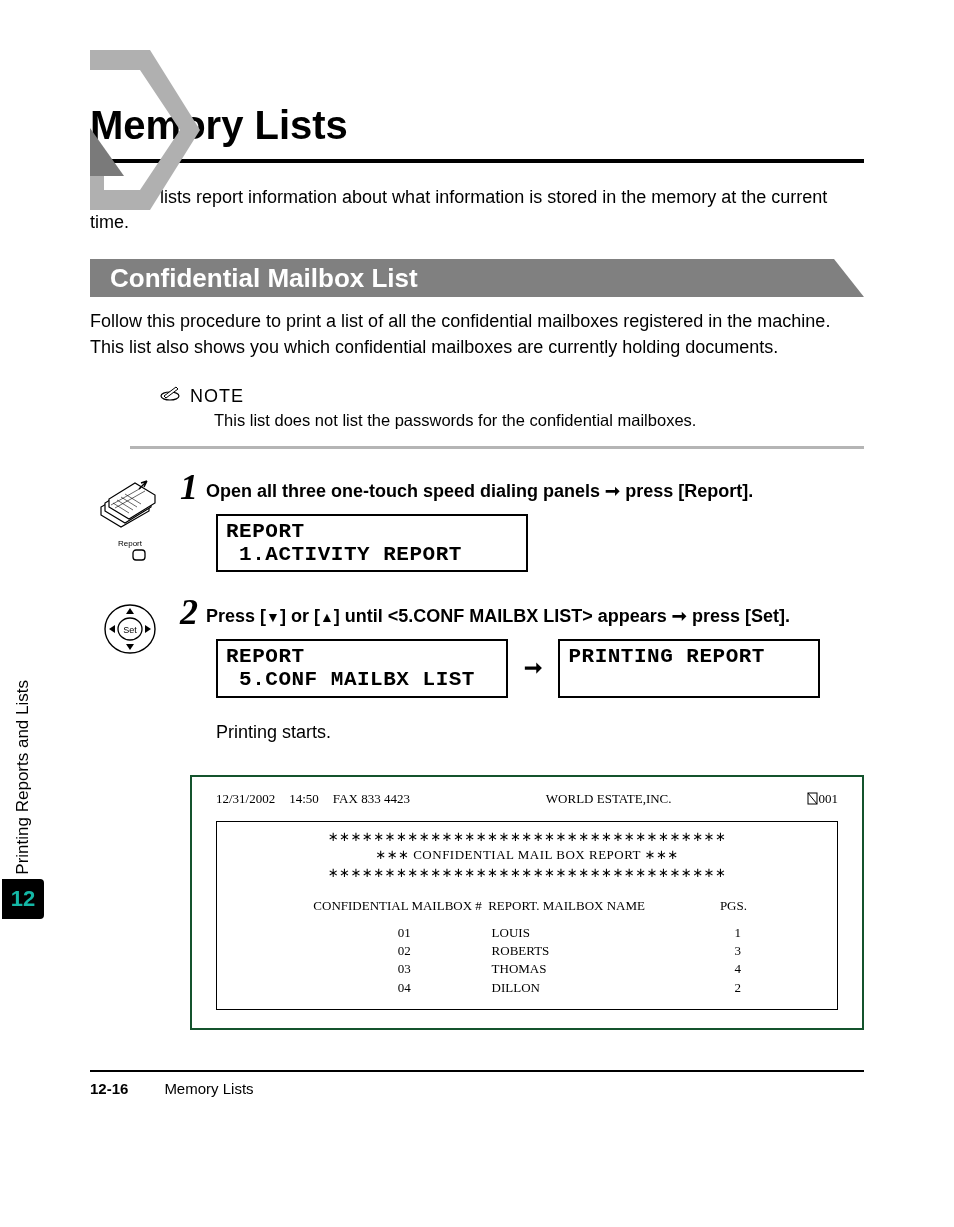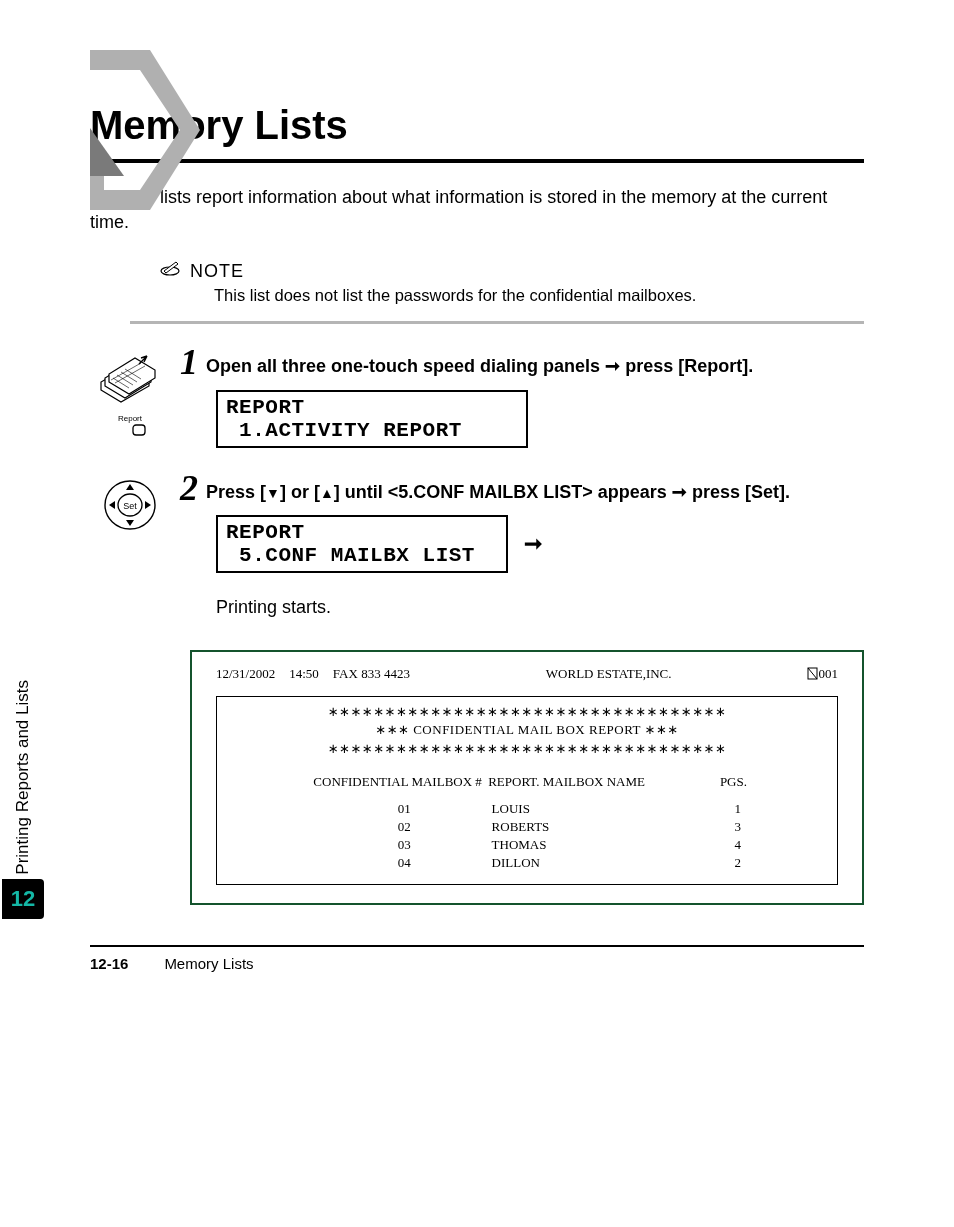--- a/index.html
+++ b/index.html
@@ -258,21 +258,25 @@
     <svg class="chevron" width="120" height="160" viewBox="0 0 120 160">
       <polygon points="0,0 60,0 110,80 60,160 0,160 0,102 14,102 14,140 50,140 90,80 50,20 0,20" fill="#b0b0b0"></polygon>
       <polygon points="0,78 0,126 34,126" fill="#7a7a7a"></polygon>
     </svg>
     <h1 class="page-title">Memory Lists</h1>
   </div>
   <hr class="title-rule">
 
   <p class="para content-indent">Memory lists report information about what information is stored in the memory at the current time.</p>
 
-
+  <div class="section-bar">
+    <div class="section-bar-bg"><span>Confidential Mailbox List</span><div class="section-bar-wedge"></div></div>
+  </div>
+
+  <p class="para content-indent">Follow this procedure to print a list of all the confidential mailboxes registered in the machine. This list also shows you which confidential mailboxes are currently holding documents.</p>
 
   <div class="content-indent">
     <div class="note-row">
       <svg width="22" height="18" viewBox="0 0 22 18">
         <ellipse cx="10" cy="12" rx="9" ry="4" fill="none" stroke="#000" stroke-width="1.2"></ellipse>
         <path d="M4 12 L16 3 L18 5 L6 14 Z" fill="#fff" stroke="#000" stroke-width="1"></path>
       </svg>
       <span class="nlabel">NOTE</span>
     </div>
     <p class="note-text">This list does not list the passwords for the confidential mailboxes.</p>
@@ -334,20 +338,22 @@
       <div class="step-head">
         <span class="step-num">2</span>
         <span class="step-text">
           <span>Press [</span><span class="down-triangle">▼</span><span>] or [</span><span class="up-triangle">▲</span><span>] until &lt;5.CONF MAILBX LIST&gt; appears </span><span class="arrow-glyph">➞</span><span> press [Set].</span>
         </span>
       </div>
       <div class="lcd-row">
         <div class="lcd lcd-wide">REPORT
  5.CONF MAILBX LIST</div>
         <span class="arrow-between">➞</span>
+        <div class="lcd lcd-small">PRINTING REPORT
+ </div>
       </div>
       <p class="after-step-text">Printing starts.</p>
     </div>
   </div>
 
   <div class="report-box" style="margin-left:100px;">
     <div class="report-header">
       <div class="report-hdr-left">
         <span>12/31/2002</span>
         <span>14:50</span>

